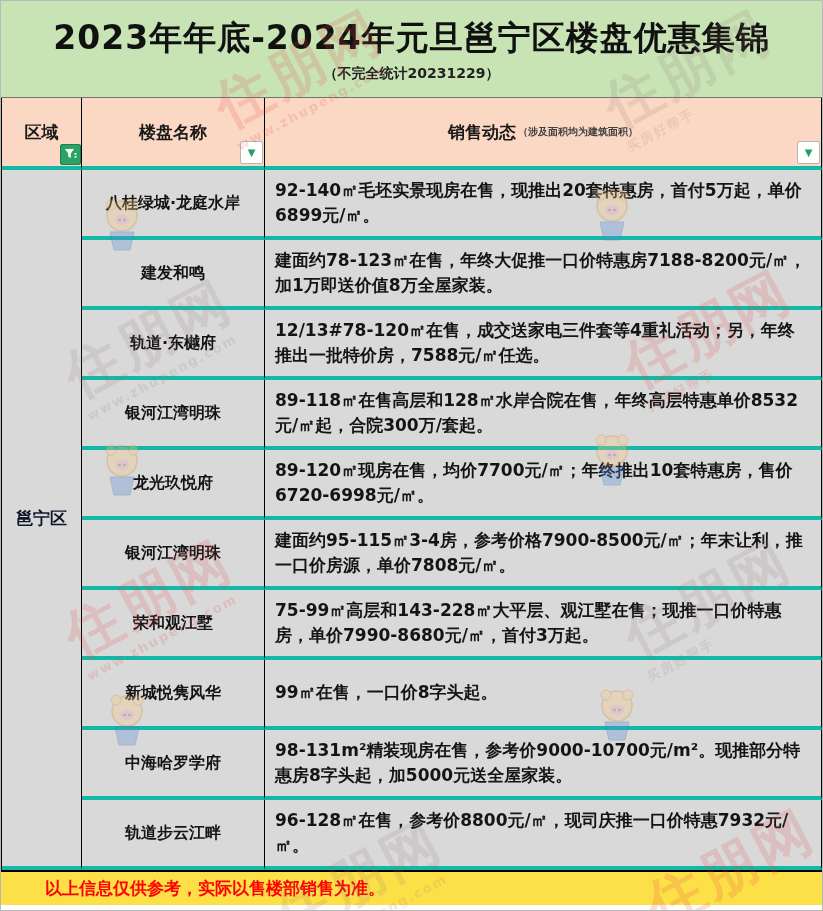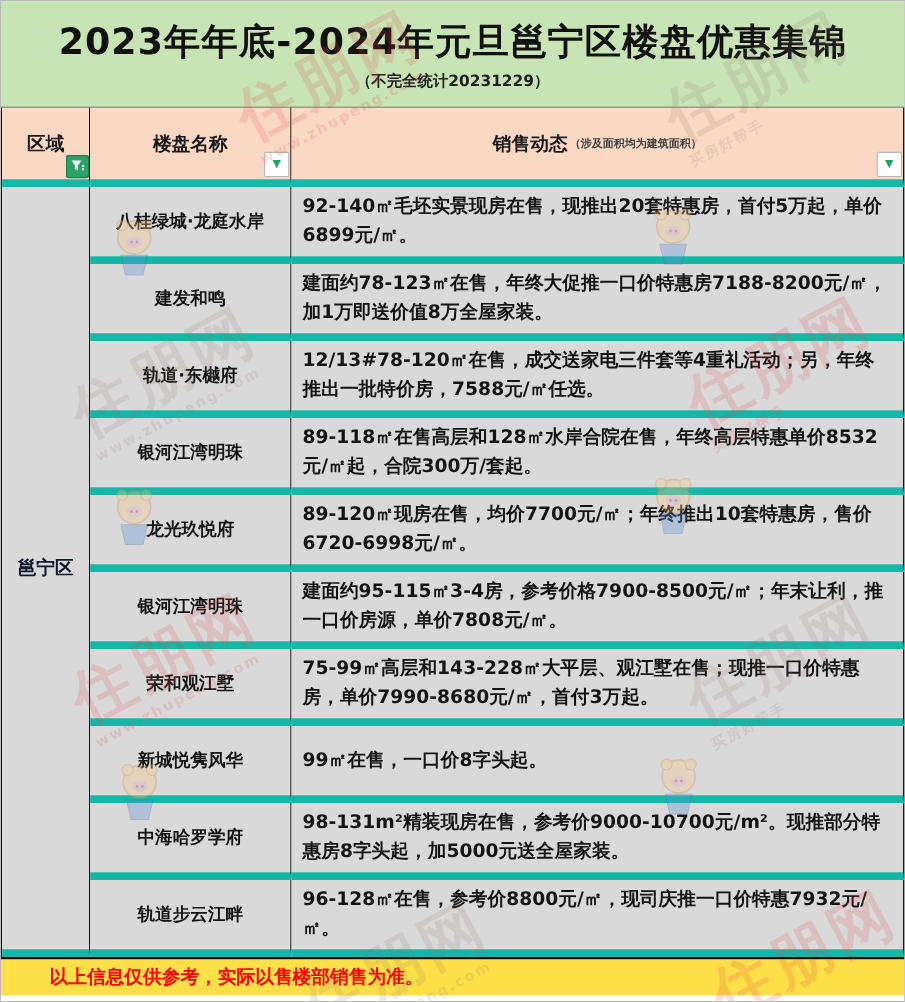--- a/index.html
+++ b/index.html
@@ -14,21 +14,21 @@
   .title-bar h1{margin:0;font-size:33px;font-weight:bold;color:#111;letter-spacing:1px;}
   .title-bar .subtitle{font-size:14px;color:#222;font-weight:bold;}
 
   
   .grid{
     display:grid;
     grid-template-columns:80px 183px 1fr;
     grid-template-rows:72px repeat(10,70px);
     border-left:1px solid #000;
   }
-  .cell{border-right:1px solid #000;border-bottom:7px solid #14b8a6;position:relative;}
+  .cell{border-right:1px solid #000;border-bottom:4px solid #14b8a6;position:relative;}
   .th{
     background:#fbd8c3;display:flex;align-items:center;justify-content:center;
     font-size:17px;font-weight:600;color:#1a1a1a;
   }
   .th .note{color:#404040;font-size:10px;font-weight:600;margin-left:2px;}
   .td{background:#d9d9d9;color:#141414;}
   .region-cell{
     grid-column:1;grid-row:2 / span 10;background:#d9d9d9;
     display:flex;align-items:center;justify-content:center;
     font-size:17px;font-weight:600;color:#0f172a;

